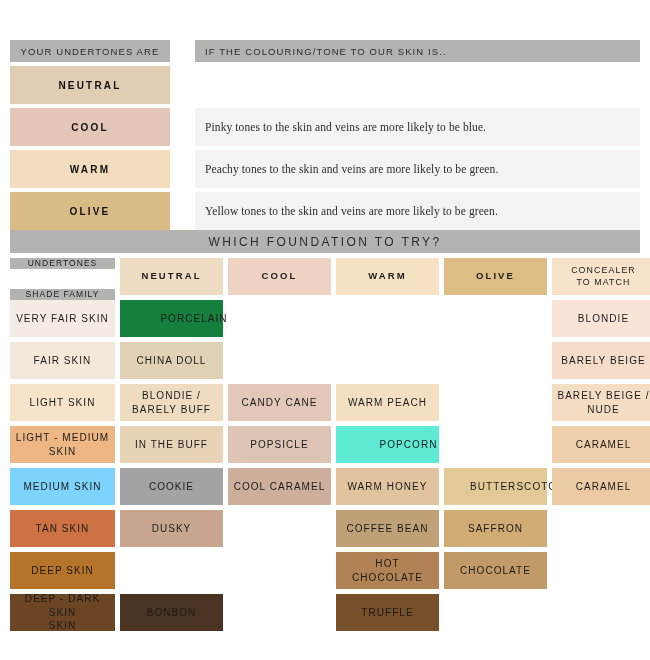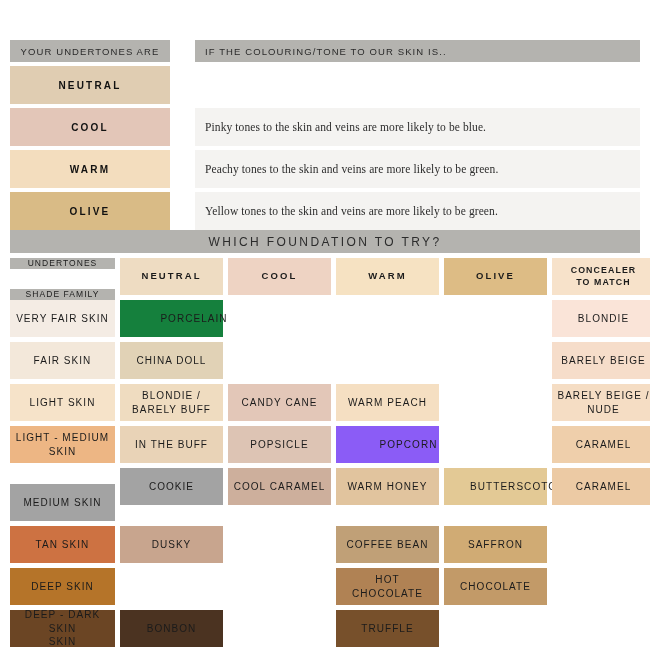--- a/index.html
+++ b/index.html
@@ -132,21 +132,21 @@
     letter-spacing: 1.05px;
     line-height: 1.35;
     color: #1b1b1b;
   }
   .cell.colhead .cell-text {
     font-size: 9.5px;
     font-weight: bold;
     letter-spacing: 2.1px;
   }
   .cell.colhead.plain .cell-text {
-    font-weight: 700;
+    font-weight: 400;
     letter-spacing: 1.1px;
     font-size: 8.8px;
   }
   .corner {
     display: flex;
     flex-direction: column;
     justify-content: flex-start;
     height: 37px;
     gap: 20px;
   }
@@ -279,28 +279,28 @@
         </div>
         <div class="cell" style="background: rgb(237, 182, 132);">
           <span class="cell-text">LIGHT - MEDIUM<br>SKIN</span>
         </div>
         <div class="cell" style="background: rgb(233, 211, 183);">
           <span class="cell-text">IN THE BUFF</span>
         </div>
         <div class="cell" style="background: rgb(221, 196, 180);">
           <span class="cell-text">POPSICLE</span>
         </div>
-        <div class="cell" style="background: #8b5cf6; padding-left: 45px;">
+        <div class="cell" style="background: #5eead4; padding-left: 45px;">
           <span class="cell-text">POPCORN</span>
         </div>
         <div class="cell empty"></div>
         <div class="cell" style="background: rgb(239, 207, 171);">
           <span class="cell-text">CARAMEL</span>
         </div>
-        <div class="cell" style="background: #a3a3a3; margin-top: 16px;">
+        <div class="cell" style="background: #7dd3fc;">
           <span class="cell-text">MEDIUM SKIN</span>
         </div>
         <div class="cell" style="background: #a3a3a3;">
           <span class="cell-text">COOKIE</span>
         </div>
         <div class="cell" style="background: rgb(205, 175, 156);">
           <span class="cell-text">COOL CARAMEL</span>
         </div>
         <div class="cell" style="background: rgb(225, 196, 158);">
           <span class="cell-text">WARM HONEY</span>

